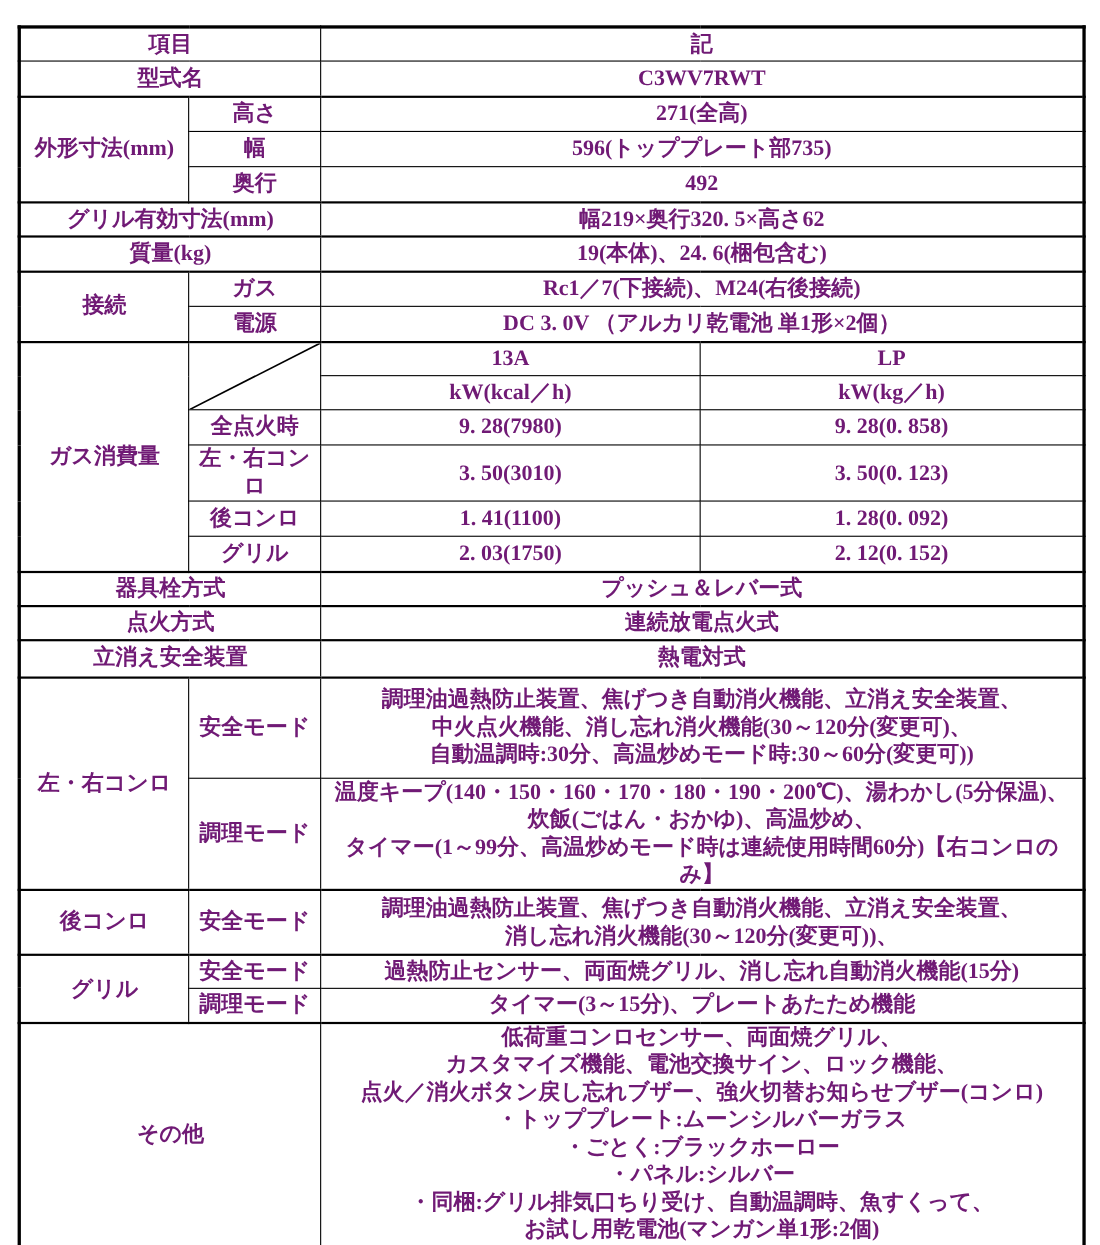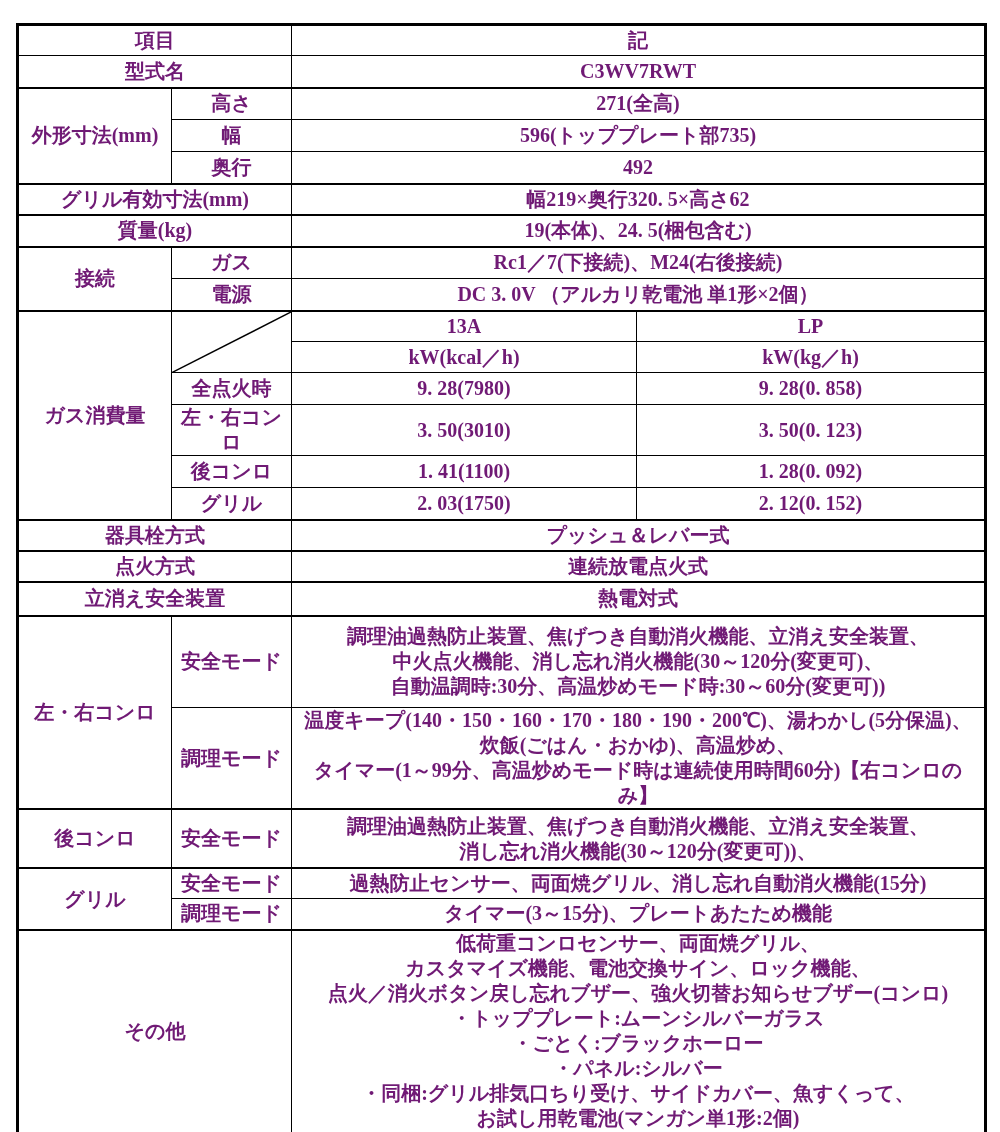--- a/index.html
+++ b/index.html
@@ -96,21 +96,21 @@
       <td colspan="2">492</td>
     </tr>
 
     <tr class="h31 sec">
       <td colspan="2">グリル有効寸法(mm)</td>
       <td colspan="2">幅219×奥行320. 5×高さ62</td>
     </tr>
 
     <tr class="h32 sec">
       <td colspan="2">質量(kg)</td>
-      <td colspan="2">19(本体)、24. 5(梱包含む)</td>
+      <td colspan="2">19(本体)、24. 6(梱包含む)</td>
     </tr>
 
     <tr class="h32 sec">
       <td rowspan="2">接続</td>
       <td>ガス</td>
       <td colspan="2">Rc1／7(下接続)、M24(右後接続)</td>
     </tr>
     <tr class="h32">
       <td>電源</td>
       <td colspan="2">DC 3. 0V （アルカリ乾電池 単1形×2個）</td>
@@ -203,19 +203,19 @@
 
     <tr class="h203 sec">
       <td colspan="2">その他</td>
       <td colspan="2" class="l">
         <div>低荷重コンロセンサー、両面焼グリル、</div>
         <div>カスタマイズ機能、電池交換サイン、ロック機能、</div>
         <div>点火／消火ボタン戻し忘れブザー、強火切替お知らせブザー(コンロ)</div>
         <div>・トッププレート:ムーンシルバーガラス</div>
         <div>・ごとく:ブラックホーロー</div>
         <div>・パネル:シルバー</div>
-        <div>・同梱:グリル排気口ちり受け、サイドカバー、魚すくって、</div>
+        <div>・同梱:グリル排気口ちり受け、自動温調時、魚すくって、</div>
         <div>お試し用乾電池(マンガン単1形:2個)</div>
       </td>
     </tr>
   </tbody>
     </table>
 </div>
 
 </body></html>

